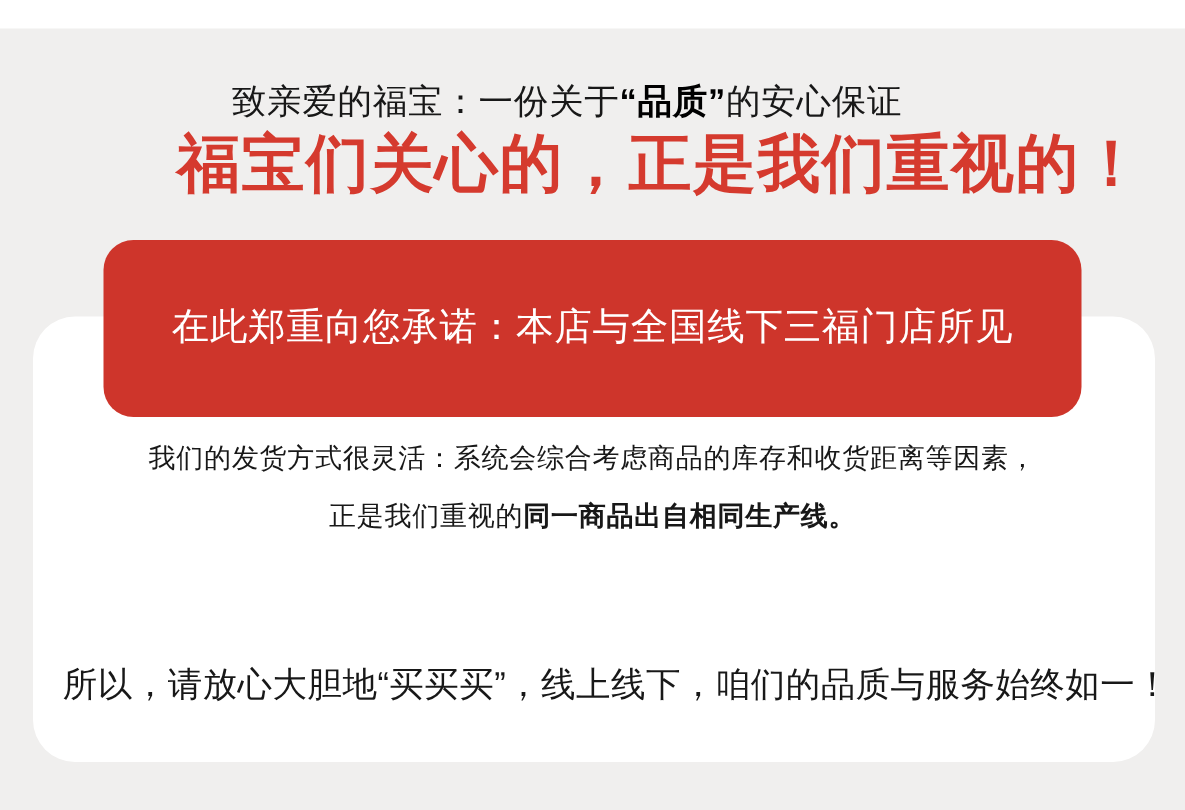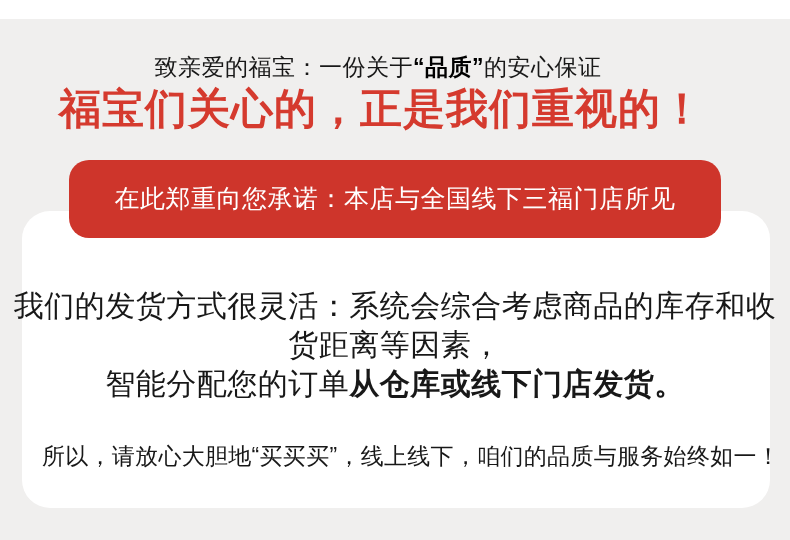--- a/index.html
+++ b/index.html
@@ -10,36 +10,36 @@
   }
   .stage{position:relative;width:790px;height:540px;overflow:hidden;background:#ffffff;}
   .gray-bg{position:absolute;left:0;top:19px;width:790px;height:521px;background:var(--page-gray,#f0efee);}
   .content-card{position:absolute;left:22px;top:211px;width:748px;height:297px;background:var(--card-white,#ffffff);border-radius:28px;}
   .intro{
     position:absolute;left:0;top:55px;width:756px;margin:0;text-align:center;
     font-size:23px;line-height:25px;color:var(--text-dark,#1b1b1b);letter-spacing:.5px;
   }
   .intro .em{font-weight:bold;color:#000;}
   .headline{
-    position:absolute;left:0;top:87px;width:763px;margin:0;text-align:center;
+    position:absolute;left:0;top:87px;width:763px;margin:0;text-align:right;
     font-size:42px;line-height:44px;font-weight:bold;
     color:var(--heading-red,#d53a2e);letter-spacing:1px;
   }
   .promise{
-    position:absolute;left:69px;top:160px;width:652px;height:78px;
+    position:absolute;left:69px;top:160px;width:652px;height:118px;
     background:var(--brand-red,#ce352b);border-radius:20px;
     display:flex;flex-direction:column;align-items:center;justify-content:center;
     gap:10px;color:var(--banner-text,#ffffff);
   }
   .promise p{margin:0;line-height:1.1;}
   .promise-l1{font-size:25px;font-weight:500;letter-spacing:.5px;}
   .promise-l2{font-size:27px;font-weight:bold;letter-spacing:.5px;}
   .shipping{
     position:absolute;left:0;top:286px;width:790px;text-align:center;
-    color:var(--text-dark,#161616);font-size:30px;line-height:39px;letter-spacing:.5px;
+    color:var(--text-dark,#161616);font-size:18px;line-height:39px;letter-spacing:.5px;
   }
   .shipping p{margin:0;}
   .bold{font-weight:bold;}
   .closing{
     position:absolute;left:16px;top:443px;width:790px;margin:0;text-align:center;
     font-size:23px;line-height:26px;color:var(--text-dark,#161616);letter-spacing:.3px;
   }
 </style>
 </head>
 <body>
@@ -51,17 +51,17 @@
   <p class="intro"><span>致亲爱的福宝：一份关于</span><span class="em">“品质”</span><span>的安心保证</span></p>
 
   <h1 class="headline">福宝们关心的，正是我们重视的！</h1>
 
   <div class="promise">
     <p class="promise-l1">在此郑重向您承诺：本店与全国线下三福门店所见</p>
   </div>
 
   <div class="shipping">
     <p>我们的发货方式很灵活：系统会综合考虑商品的库存和收货距离等因素，</p>
-    <p><span>智能分配您的订单</span><span class="bold">从仓库或线下门店发货。</span></p>
+    <p><span>正是我们重视的</span><span class="bold">同一商品出自相同生产线。</span></p>
   </div>
 
   <p class="closing">所以，请放心大胆地“买买买”，线上线下，咱们的品质与服务始终如一！</p>
 </div>
 
 </body></html>

